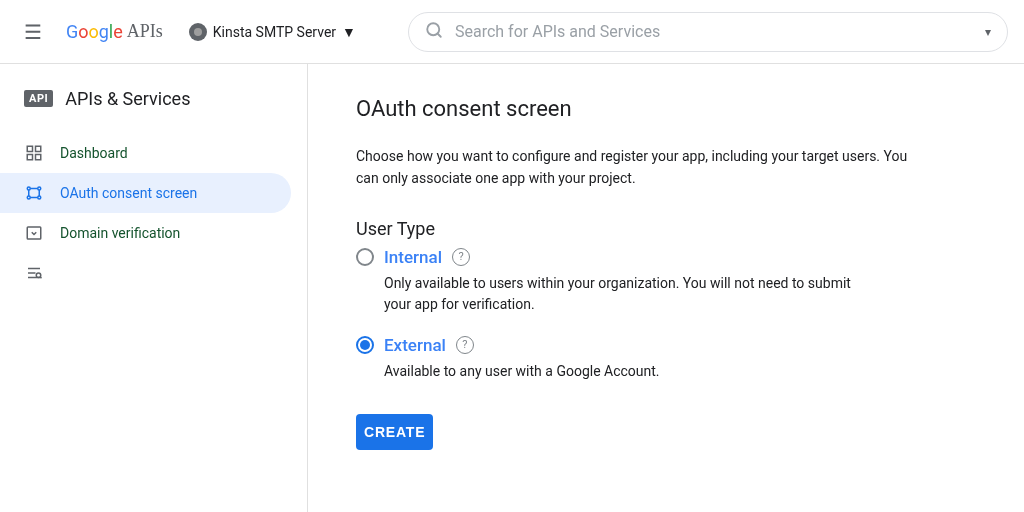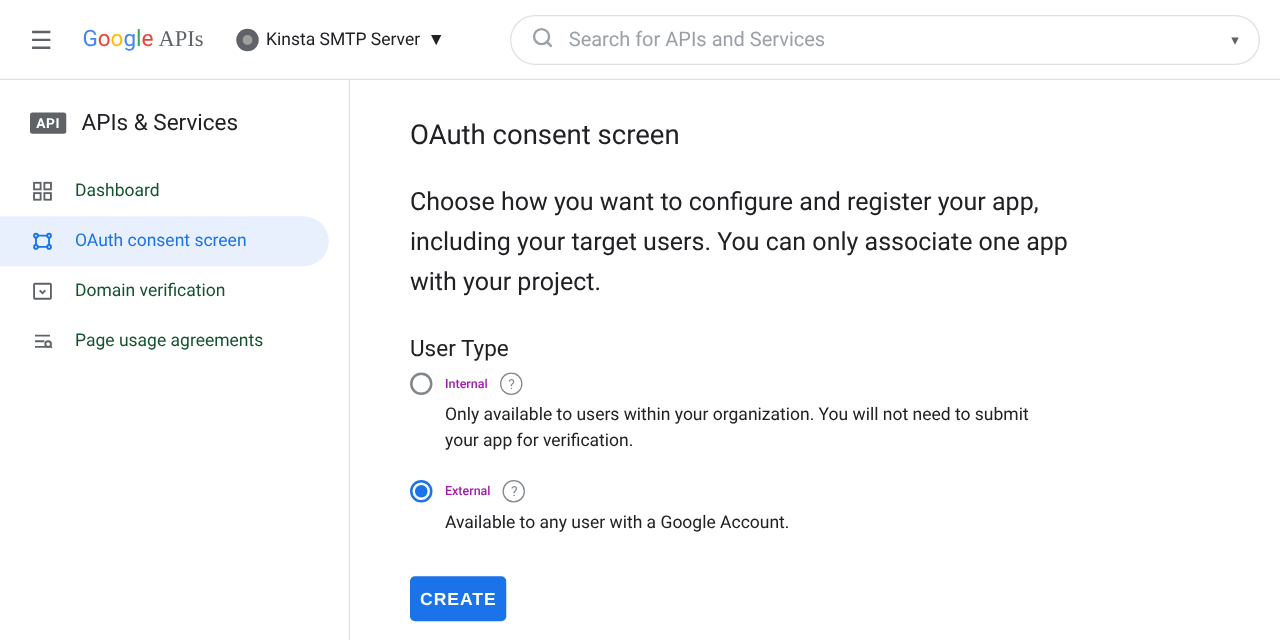--- a/index.html
+++ b/index.html
@@ -77,21 +77,21 @@
     }
     .search-icon-wrap { color: #9aa0a6; font-size: 16px; }
     .search-input-text { color: #9aa0a6; font-size: 16px; flex: 1; }
     .search-chevron { color: #5f6368; font-size: 12px; }
 
     
     .layout { display: flex; height: calc(100vh - 64px); }
 
     
     .sidebar {
-      width: 280px;
+      width: 308px;
       border-right: 1px solid #e0e0e0;
       padding: 8px 0;
       flex-shrink: 0;
     }
     .sidebar-header {
       display: flex;
       align-items: center;
       gap: 12px;
       padding: 16px 24px;
       font-size: 18px;
@@ -142,43 +142,43 @@
       padding: 32px 48px;
       overflow-y: auto;
     }
     .page-title {
       font-size: 22px;
       font-weight: 400;
       color: #202124;
       margin-bottom: 24px;
     }
     .description {
-      font-size: 20px;
+      font-size: 14px;
       color: #202124;
       line-height: 1.6;
       max-width: 560px;
       margin-bottom: 28px;
     }
     .section-title {
       font-size: 18px;
       font-weight: 400;
       color: #202124;
       margin-bottom: 8px;
     }
     .user-type-options { display: flex; flex-direction: column; gap: 20px; }
     .radio-option { display: flex; flex-direction: column; gap: 6px; }
     .radio-row {
       display: flex;
       align-items: center;
       gap: 10px;
     }
     .radio-label {
-      font-size: 10px;
+      font-size: 17px;
       font-weight: 500;
-      color: #a21caf;
+      color: #3b82f6;
     }
     .help-icon {
       width: 18px;
       height: 18px;
       border-radius: 50%;
       border: 1px solid #80868b;
       display: flex;
       align-items: center;
       justify-content: center;
       font-size: 11px;
@@ -314,21 +314,20 @@
       <div class="nav-item">
         <div class="nav-icon">
           <svg width="18" height="18" viewBox="0 0 24 24" fill="none" stroke="currentColor" stroke-width="2">
             <line x1="4" y1="6" x2="20" y2="6"></line>
               <line x1="4" y1="12" x2="14" y2="12"></line>
               <line x1="4" y1="18" x2="20" y2="18"></line>
             <circle cx="18" cy="15" r="3"></circle>
               <line x1="20.2" y1="17.2" x2="22" y2="19"></line>
           </svg>
         </div>
-        <span class="nav-label">Page usage agreements</span>
       </div>
 
     </nav>
   </div>
 
   <div class="main-content">
     <h1 class="page-title">OAuth consent screen</h1>
 
     <p class="description">Choose how you want to configure and register your app, including your target users. You can only associate one app with your project.</p>
 

